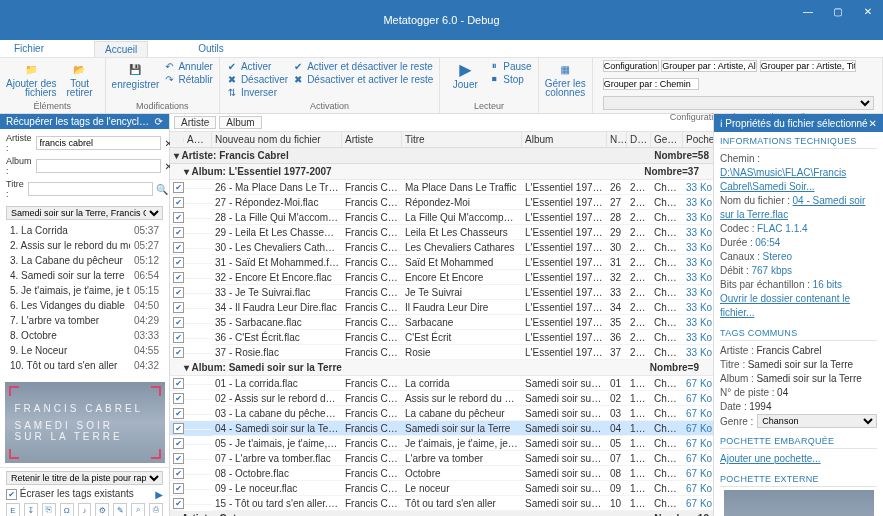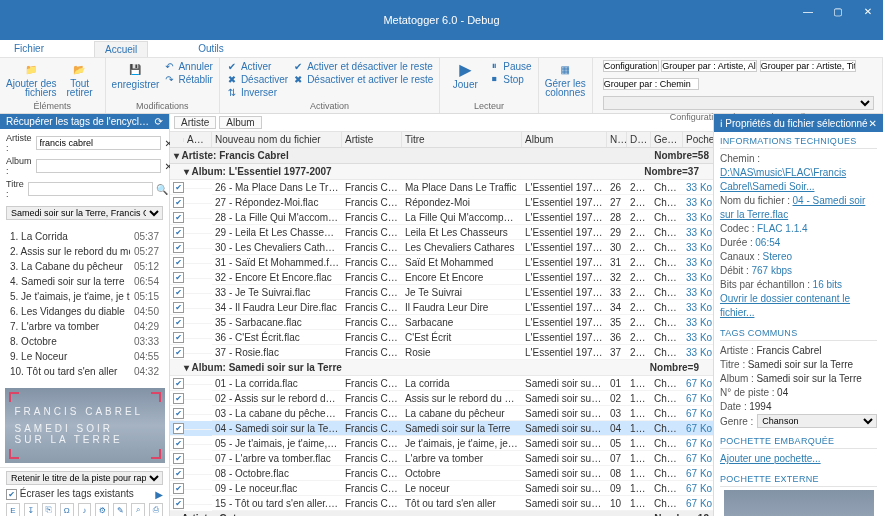--- a/index.html
+++ b/index.html
@@ -20,21 +20,21 @@
 .mini-btn { display: flex; align-items: center; gap: 3px; color: #2f74b5; font-size: 9px; }
 .mini-btn .ic { width: 12px; height: 12px; display: flex; align-items: center; justify-content: center; }
 .col-stack { display: flex; flex-direction: column; gap: 1px; }
 .body { display: flex; height: calc(100% - 22px - 18px - 56px - 14px); }
 .left { width: 170px; border-right: 1px solid #dcdcdc; display: flex; flex-direction: column; background: #fff; }
 .panel-head { background: #2f74b5; color: #fff; padding: 2px 6px; font-size: 10px; display: flex; justify-content: space-between; align-items: center; }
 .panel-body { padding: 4px 6px; }
 .field-row { display: flex; align-items: center; margin-bottom: 3px; gap: 4px; }
 .field-row label { width: 34px; font-size: 9px; }
 .field-row input, .field-row select { flex: 1; font-size: 9px; border: 1px solid #ccc; padding: 1px 3px; height: 14px; }
-.tracklist { flex: 1; overflow: auto; font-size: 9px; margin-top: 10px; }
+.tracklist { flex: 1; overflow: auto; font-size: 9px; margin-top: 4px; }
 .tracklist div { padding: 1px 4px; white-space: nowrap; overflow: hidden; text-overflow: ellipsis; }
 .tracklist .num { color: #666; }
 .cover { width: 160px; height: 160px; margin: 4px auto; background: linear-gradient(180deg, #8393a6 0%, #a5b3c3 50%, #8c9cad 100%); display: flex; flex-direction: column; justify-content: center; align-items: flex-start; padding: 10px; color: rgba(255,255,255,0.85); font-family: Georgia, serif; letter-spacing: 3px; font-size: 10px; position: relative; }
 .cover .corner { position: absolute; width: 10px; height: 10px; }
 .cover .tl { top: 4px; left: 4px; border-top: 2px solid #d46; border-left: 2px solid #d46; }
 .cover .tr { top: 4px; right: 4px; border-top: 2px solid #d46; border-right: 2px solid #d46; }
 .cover .bl { bottom: 4px; left: 4px; border-bottom: 2px solid #d46; border-left: 2px solid #d46; }
 .cover .br { bottom: 4px; right: 4px; border-bottom: 2px solid #d46; border-right: 2px solid #d46; }
 .center { flex: 1; display: flex; flex-direction: column; overflow: hidden; }
 .filter-bar { display: flex; gap: 3px; padding: 2px 4px; border-bottom: 1px solid #e3e3e3; font-size: 9px; }

